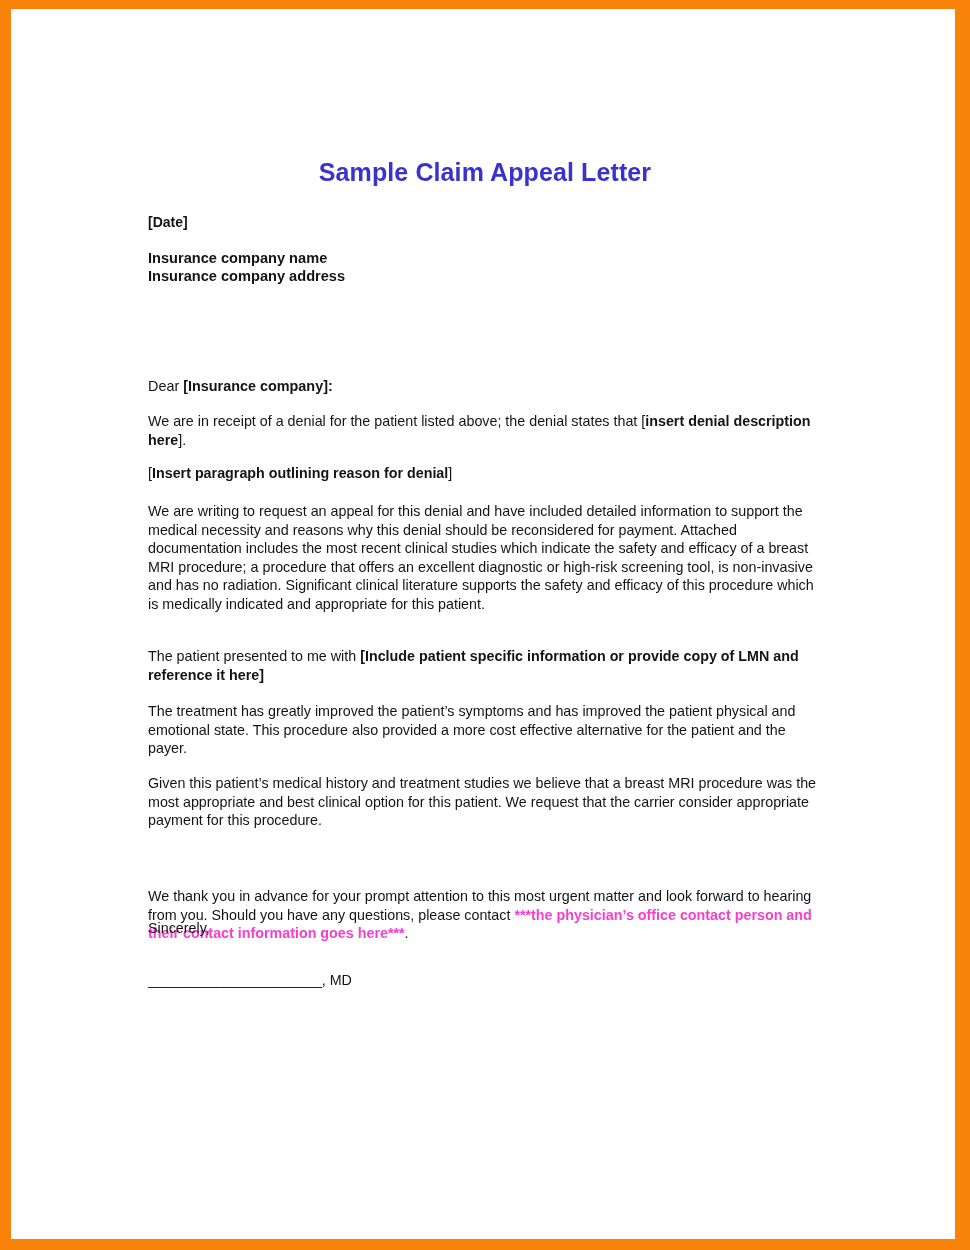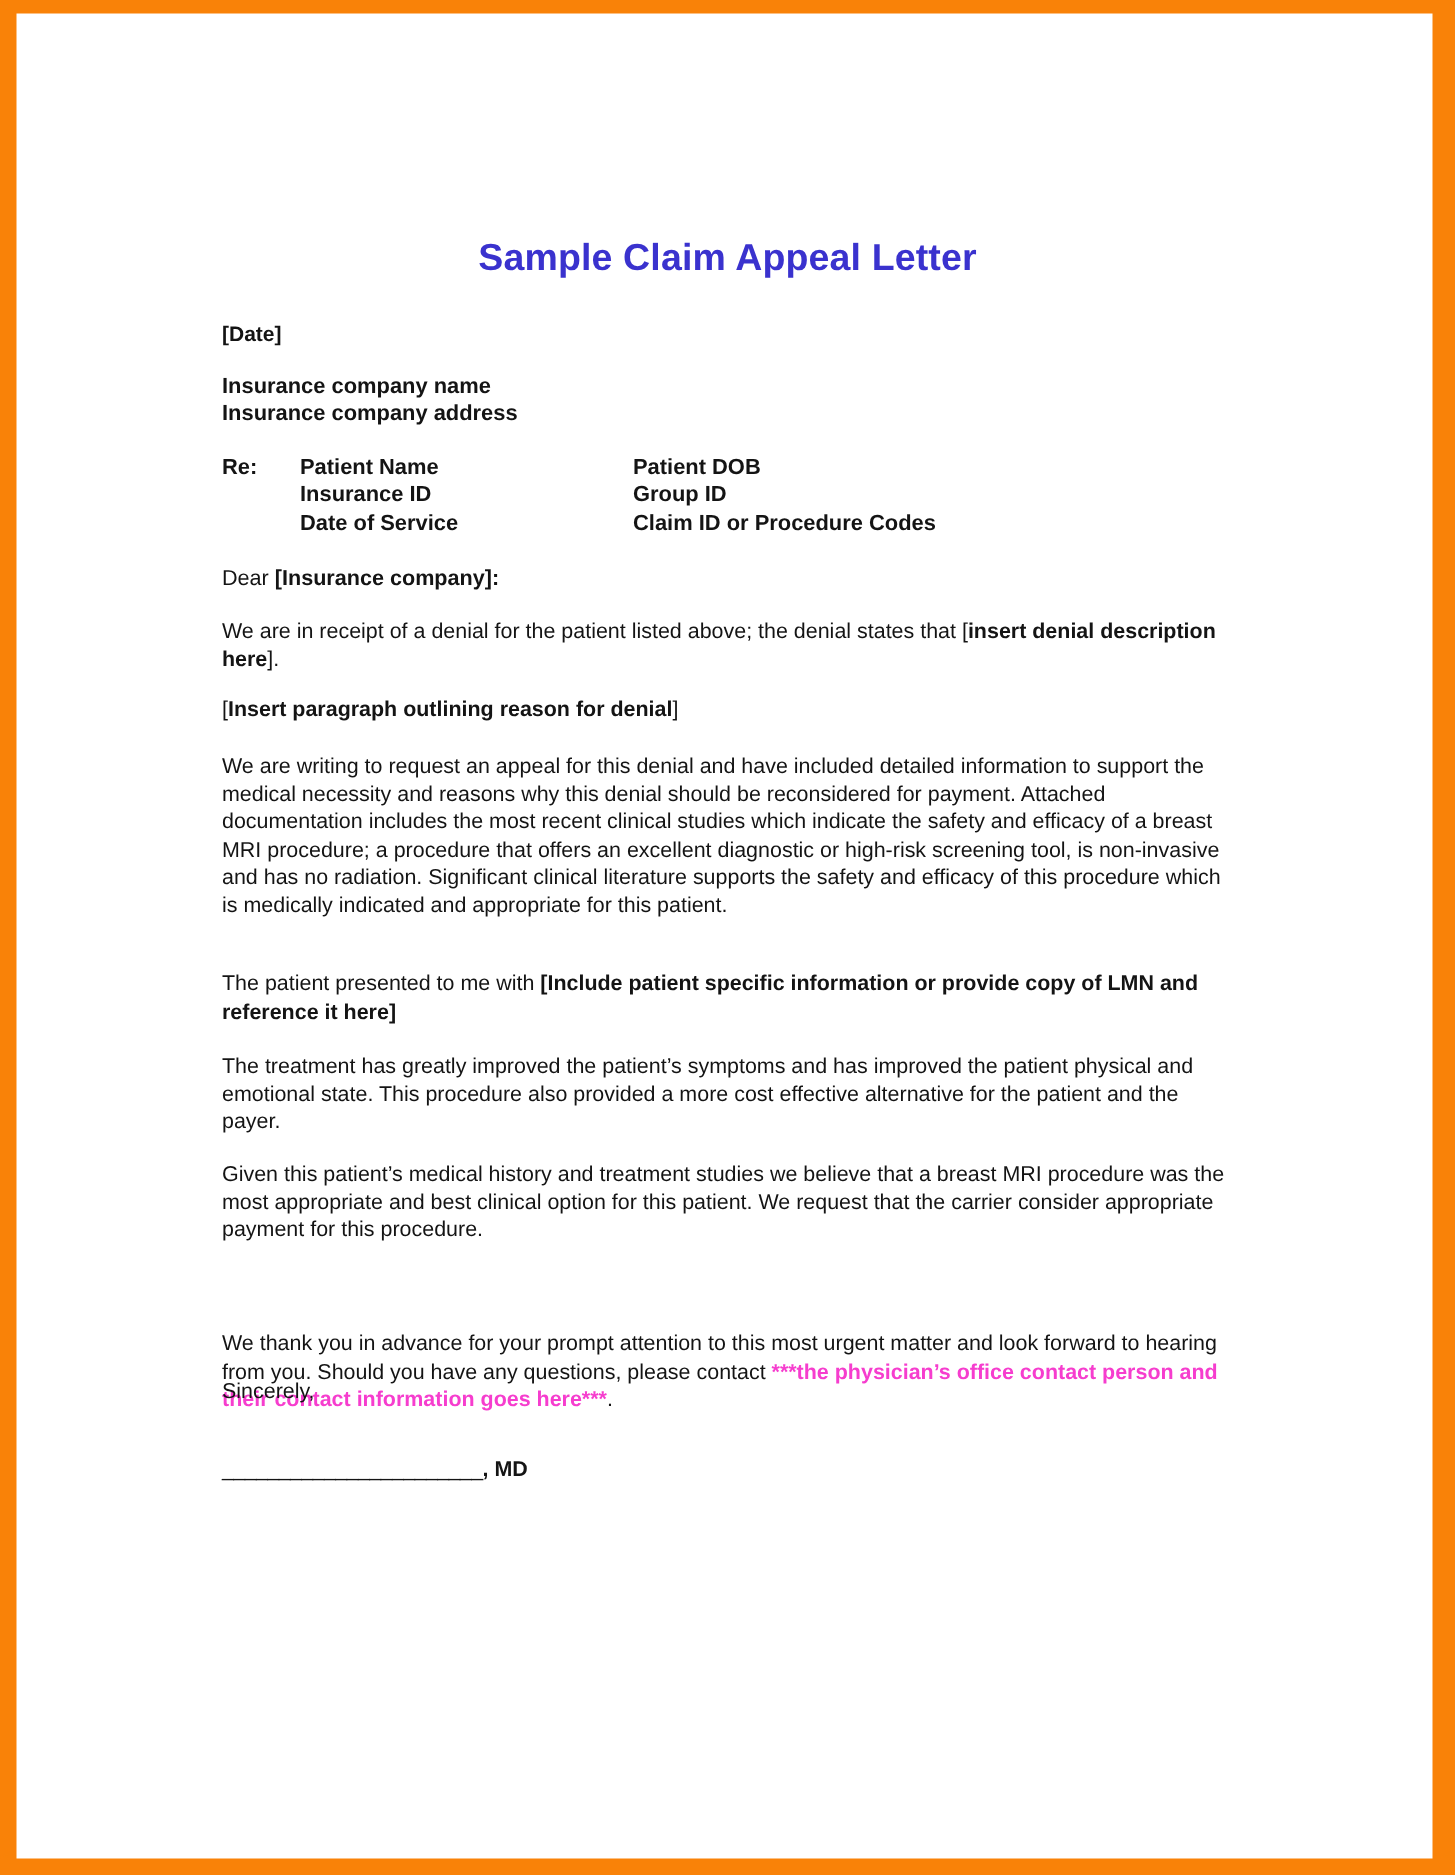--- a/index.html
+++ b/index.html
@@ -94,61 +94,40 @@
   .para-5      { top: 702px; }
   .para-6      { top: 774px; }
   .para-7      { top: 855px; margin-top: 32px; }
   .closing     { top: 919px; }
   .signature   { top: 971px; font-size: 14.3px; letter-spacing: 0px; }
 
   .sig-rule {
     font-weight: normal;
     letter-spacing: -0.4px;
   }
-  .sig-md { font-weight: bold; }
+  .sig-md { font-weight: normal; }
 
   .magenta { color: #F63DCE; font-weight: bold; }
 </style>
 </head>
 <body>
 
 <div class="page-frame"></div>
 
 <div class="sheet">
 
   <div class="doc-title">Sample Claim Appeal Letter</div>
 
   <div class="blk date-line">[Date]</div>
 
   <div class="blk addr-block">
     <div>Insurance company name</div>
     <div>Insurance company address</div>
   </div>
 
-  <div class="blk re-block">
-    <table>
-      <tbody>
-          <tr>
-        <td class="re-label">Re:</td>
-        <td class="re-col1">Patient Name</td>
-        <td class="re-col2">Patient DOB</td>
-      </tr>
-      <tr>
-        <td class="re-label"></td>
-        <td class="re-col1">Insurance ID</td>
-        <td class="re-col2">Group ID</td>
-      </tr>
-      <tr>
-        <td class="re-label"></td>
-        <td class="re-col1">Date of Service</td>
-        <td class="re-col2">Claim ID or Procedure Codes</td>
-      </tr>
-    </tbody>
-      </table>
-  </div>
 
   <div class="blk salutation"><span>Dear </span><span class="bold">[Insurance company]</span><span class="bold">:</span></div>
 
   <div class="blk para-1"><span>We are in receipt of a denial for the patient listed above; the denial states that [</span><span class="bold">insert denial description here</span><span>].</span></div>
 
   <div class="blk para-2"><span>[</span><span class="bold">Insert paragraph outlining reason for denial</span><span>]</span></div>
 
   <div class="blk para-3">We are writing to request an appeal for this denial and have included detailed information to support the medical necessity and reasons why this denial should be reconsidered for payment. Attached documentation includes the most recent clinical studies which indicate the safety and efficacy of a breast MRI procedure; a procedure that offers an excellent diagnostic or high-risk screening tool, is non-invasive and has no radiation. Significant clinical literature supports the safety and efficacy of this procedure which is medically indicated and appropriate for this patient.</div>
 
   <div class="blk para-4"><span>The patient presented to me with </span><span class="bold">[Include patient specific information or provide copy of LMN and reference it here]</span></div>

